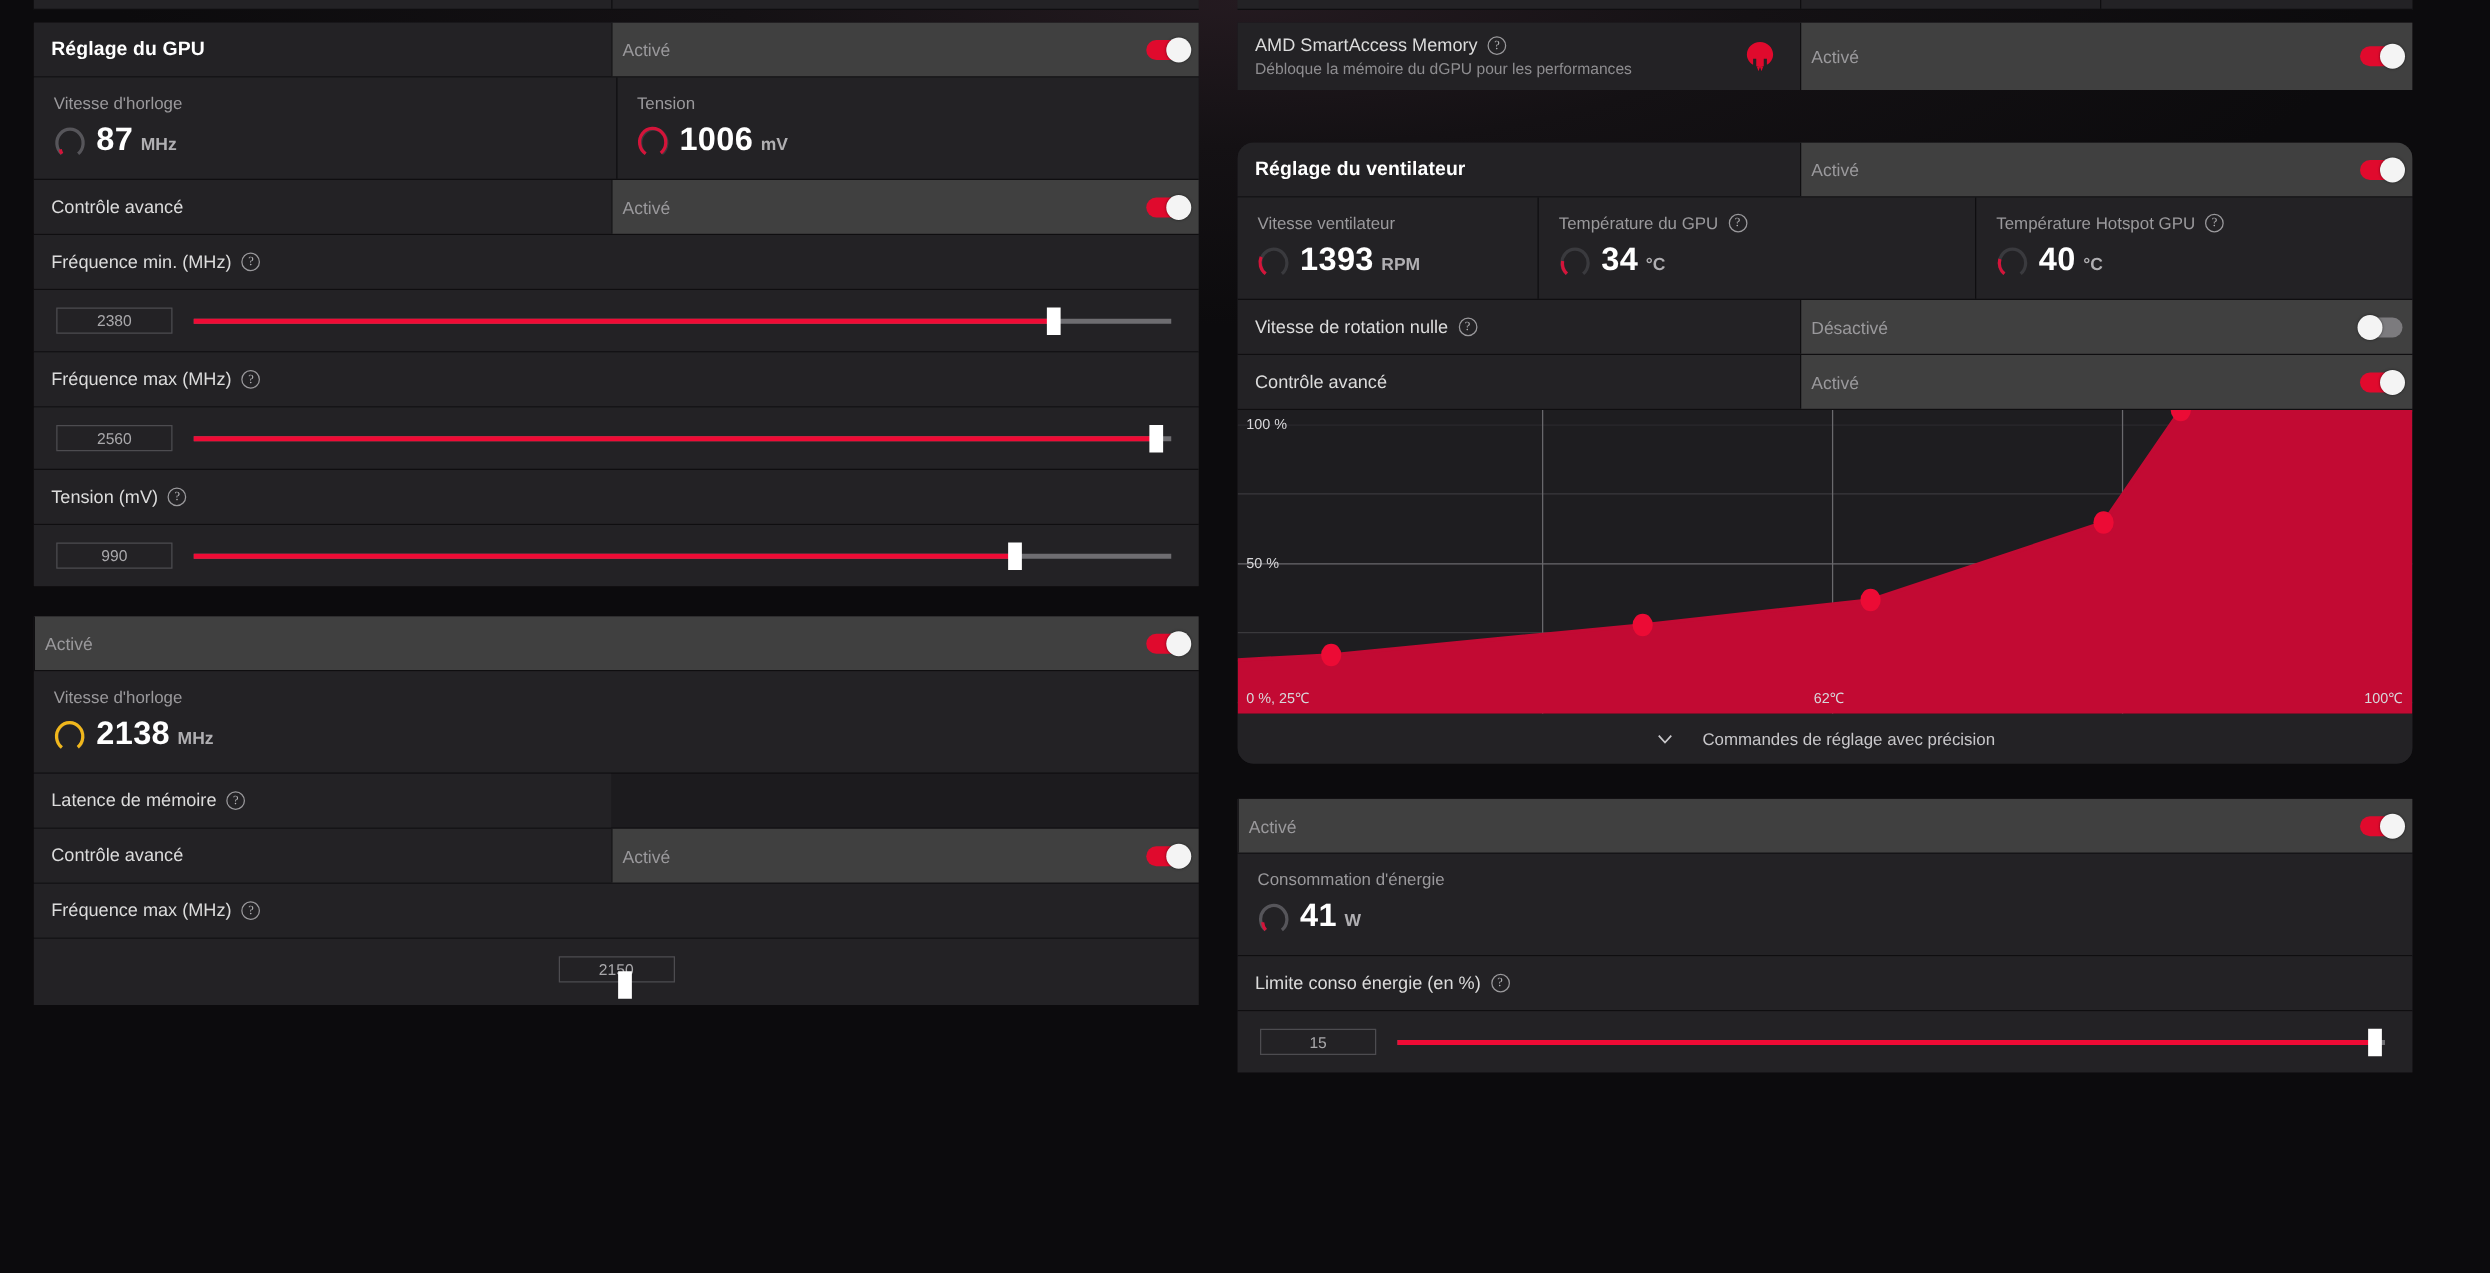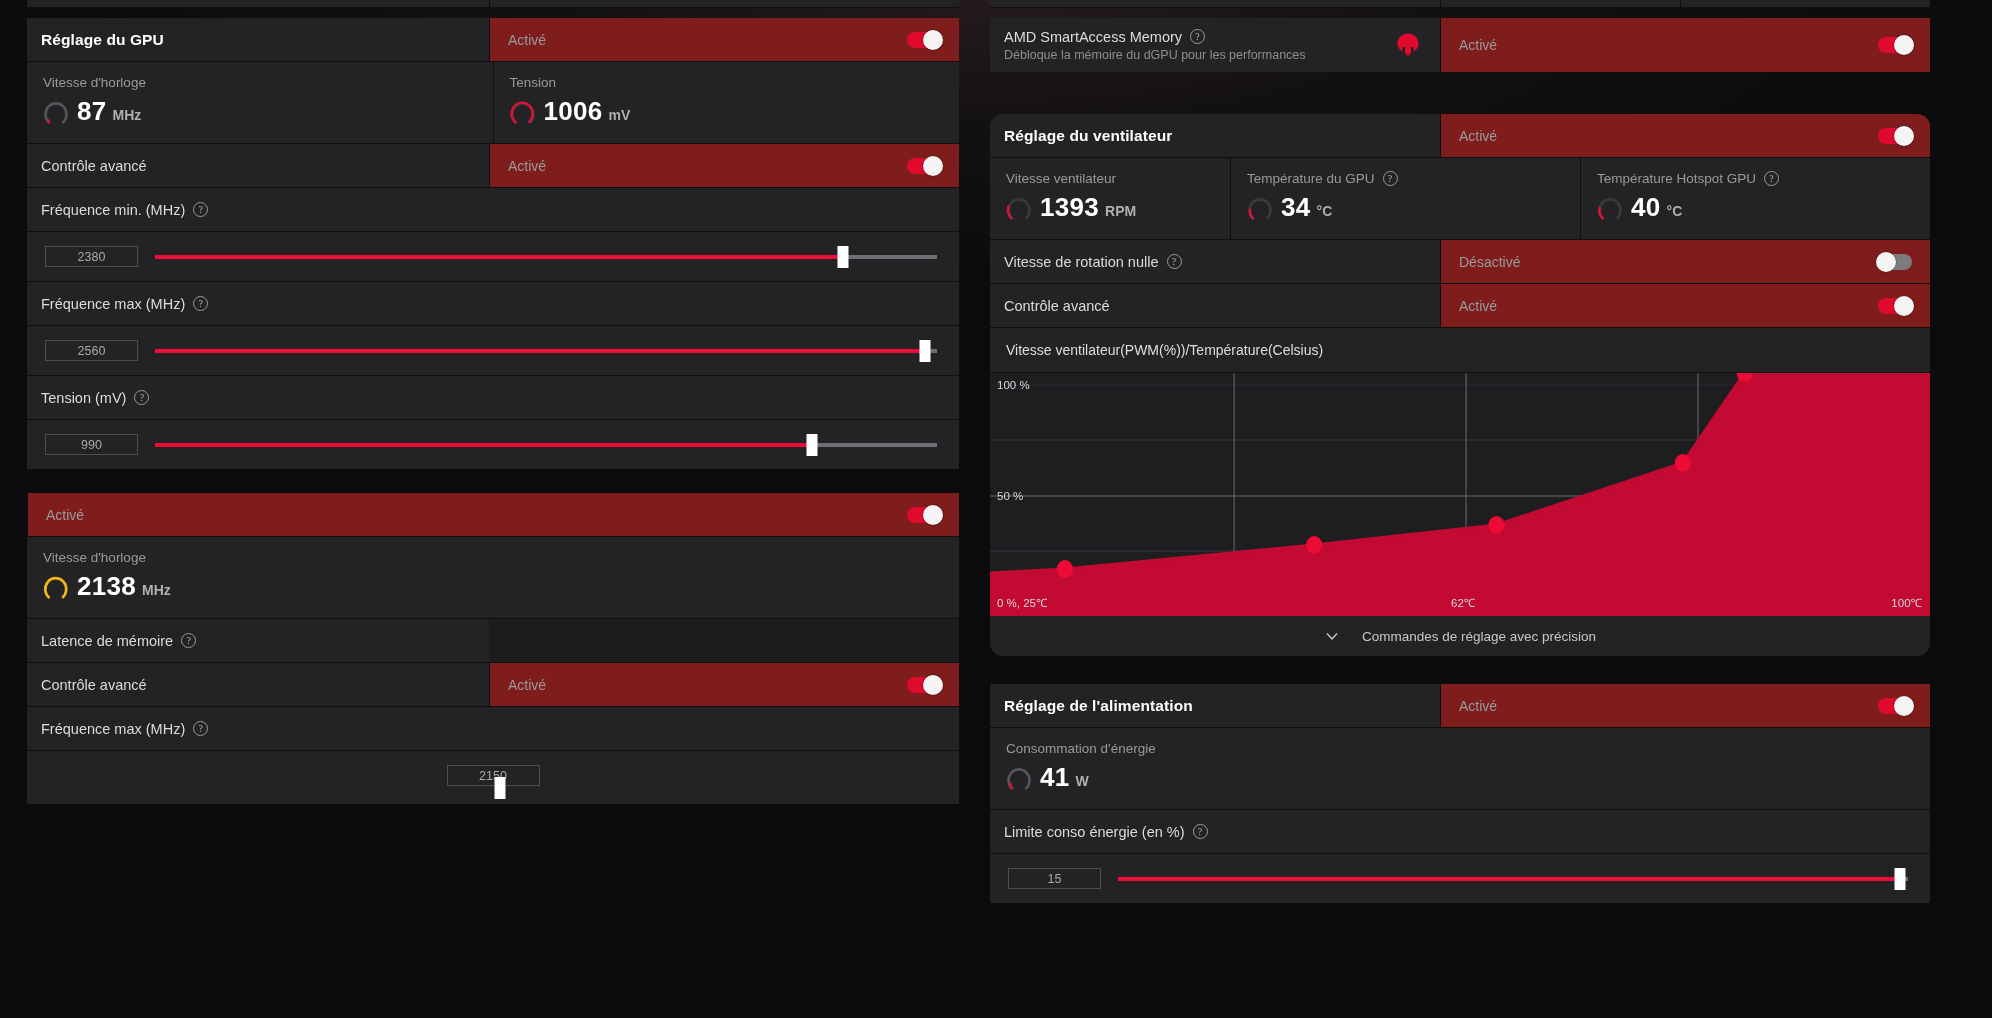--- a/index.html
+++ b/index.html
@@ -40,24 +40,24 @@
   .row-label {
     flex: 0 0 462px;
     background: #232225;
     display: flex;
     align-items: center;
     padding: 0 14px;
     position: relative;
   }
   .row-ctrl {
     flex: 1 1 auto;
-    background: #7f1d1d;
+    background: #404040;
     display: flex;
     align-items: center;
-    padding: 0 18px;
+    padding: 0 8px;
     border-left: 1px solid #0f0e10;
   }
 
   
   .col-right .row-label { flex: 0 0 450px; }
 
   .title-txt {
     color: #ffffff;
     font-size: 15.5px;
     font-weight: bold;
@@ -516,23 +516,20 @@
           <span class="label-txt">Contrôle avancé</span>
         </div>
         <div class="row-ctrl">
           <span class="state-txt">Activé</span>
           <span class="toggle on">
             <span class="knob"></span>
           </span>
         </div>
       </div>
 
-      <div class="chart-head">
-        <span class="label-txt">Vitesse ventilateur(PWM(%))/Température(Celsius)</span>
-      </div>
 
       <div class="chart-wrap">
         <svg viewBox="0 0 928 243" preserveAspectRatio="none">
 
           <g stroke="#6a696d" stroke-width="1">
             <line x1="0" y1="12" x2="928" y2="12" stroke="#2a292c"></line>
             <line x1="0" y1="123" x2="928" y2="123"></line>
             <line x1="0" y1="234" x2="928" y2="234"></line>
             <line x1="0" y1="67" x2="928" y2="67" stroke="#3a393c"></line>
             <line x1="0" y1="178" x2="928" y2="178" stroke="#3a393c"></line>
@@ -566,23 +563,20 @@
         <svg class="chev" viewBox="0 0 16 16">
           <path d="M3 5.5 L8 11 L13 5.5" fill="none" stroke="#c9c8cb" stroke-width="1.4"></path>
         </svg>
         <span class="label-txt">Commandes de réglage avec précision</span>
       </div>
     </div>
 
     <div class="card" style="margin-top:28px;">
 
       <div class="row">
-        <div class="row-label">
-          <span class="title-txt">Réglage de l'alimentation</span>
-        </div>
         <div class="row-ctrl">
           <span class="state-txt">Activé</span>
           <span class="toggle on">
             <span class="knob"></span>
           </span>
         </div>
       </div>
 
       <div class="metric-band">
         <div class="metric">

